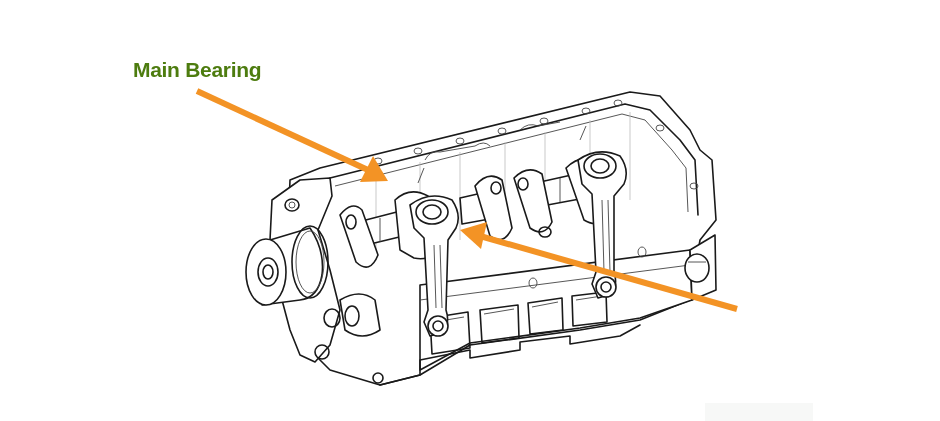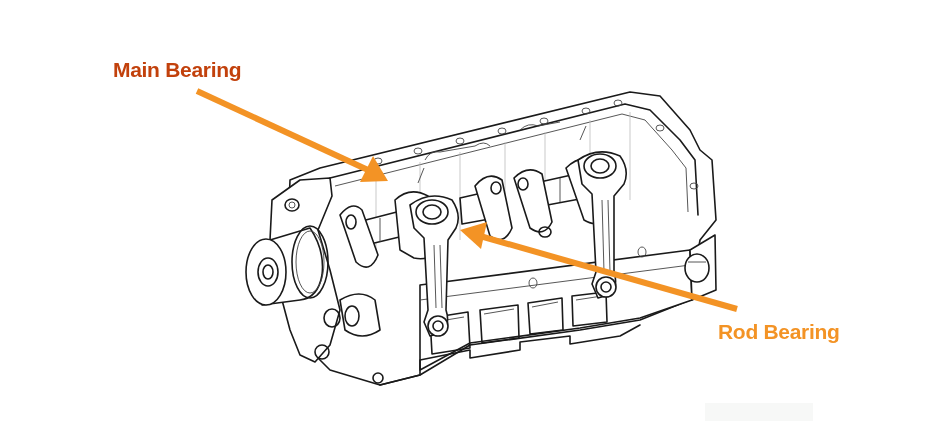--- a/index.html
+++ b/index.html
@@ -132,17 +132,16 @@
     <g>
       <line x1="197" y1="91" x2="368" y2="170" stroke="#F39325" stroke-width="6" stroke-linecap="butt"></line>
       <polygon points="388,181 360,182 373,156" fill="#F39325"></polygon>
     </g>
     <g>
       <line x1="737" y1="309" x2="480" y2="236" stroke="#F39325" stroke-width="6" stroke-linecap="butt"></line>
       <polygon points="460,230 487,222 481,249" fill="#F39325"></polygon>
     </g>
   </svg>
 
-  <div class="label label-main" style="color:#c2410c;">Main Bearing</div>
-  <div class="label label-rod" style="color:#F39325;">Rod Bearing</div>
+  <div class="label label-main" style="color:#4d7c0f;margin-left:20px;">Main Bearing</div>
 
   <div class="smudge"></div>
 </div>
 
 </body></html>

